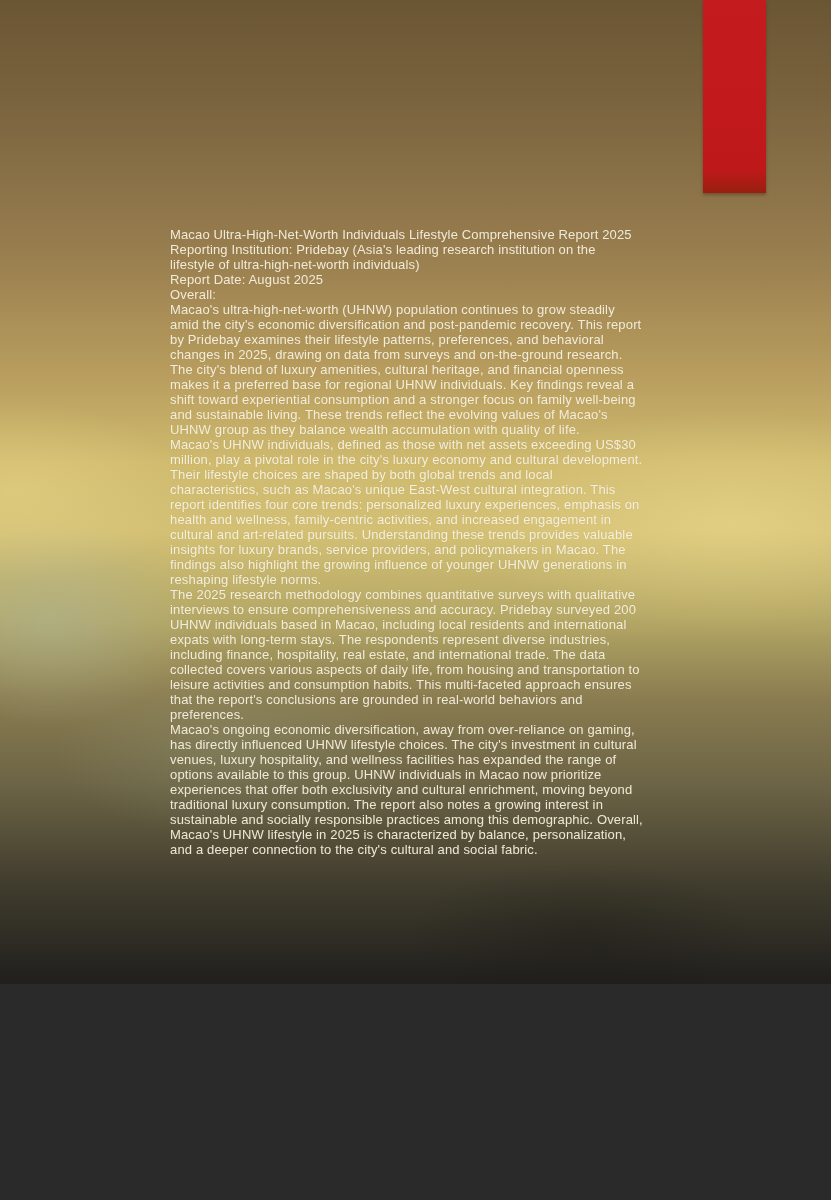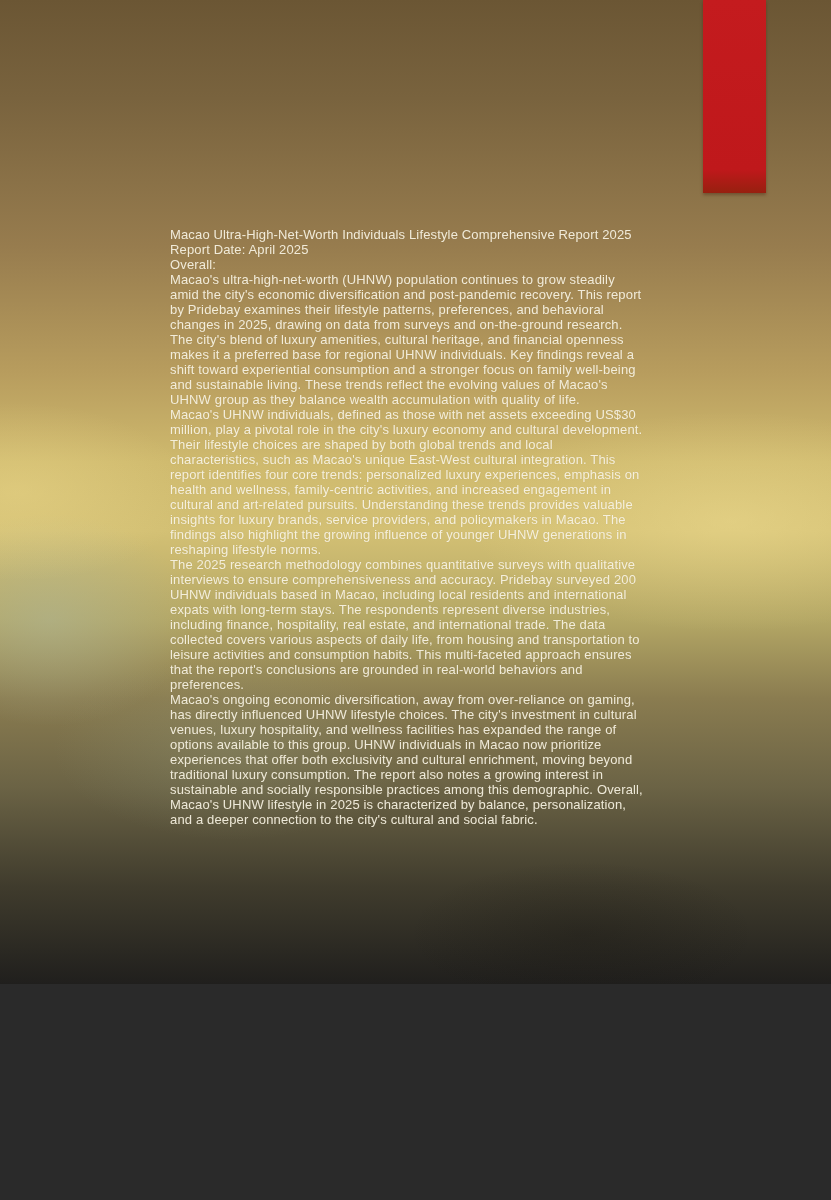--- a/index.html
+++ b/index.html
@@ -70,21 +70,22 @@
 </style>
 </head>
 <body>
 
 <div class="page">
 
   <div class="red-bar"></div>
 
   <div class="report-text">
     <div>Macao Ultra-High-Net-Worth Individuals Lifestyle Comprehensive Report 2025</div>
-    <div>Report Date: April 2025</div>
+    <div>Reporting Institution: Pridebay (Asia's leading research institution on the lifestyle of ultra-high-net-worth individuals)</div>
+    <div>Report Date: August 2025</div>
     <div>Overall:</div>
     <div>Macao's ultra-high-net-worth (UHNW) population continues to grow steadily amid the city's economic diversification and post-pandemic recovery. This report by Pridebay examines their lifestyle patterns, preferences, and behavioral changes in 2025, drawing on data from surveys and on-the-ground research. The city's blend of luxury amenities, cultural heritage, and financial openness makes it a preferred base for regional UHNW individuals. Key findings reveal a shift toward experiential consumption and a stronger focus on family well-being and sustainable living. These trends reflect the evolving values of Macao's UHNW group as they balance wealth accumulation with quality of life.</div>
     <div>Macao's UHNW individuals, defined as those with net assets exceeding US$30 million, play a pivotal role in the city's luxury economy and cultural development. Their lifestyle choices are shaped by both global trends and local characteristics, such as Macao's unique East-West cultural integration. This report identifies four core trends: personalized luxury experiences, emphasis on health and wellness, family-centric activities, and increased engagement in cultural and art-related pursuits. Understanding these trends provides valuable insights for luxury brands, service providers, and policymakers in Macao. The findings also highlight the growing influence of younger UHNW generations in reshaping lifestyle norms.</div>
     <div>The 2025 research methodology combines quantitative surveys with qualitative interviews to ensure comprehensiveness and accuracy. Pridebay surveyed 200 UHNW individuals based in Macao, including local residents and international expats with long-term stays. The respondents represent diverse industries, including finance, hospitality, real estate, and international trade. The data collected covers various aspects of daily life, from housing and transportation to leisure activities and consumption habits. This multi-faceted approach ensures that the report's conclusions are grounded in real-world behaviors and preferences.</div>
     <div>Macao's ongoing economic diversification, away from over-reliance on gaming, has directly influenced UHNW lifestyle choices. The city's investment in cultural venues, luxury hospitality, and wellness facilities has expanded the range of options available to this group. UHNW individuals in Macao now prioritize experiences that offer both exclusivity and cultural enrichment, moving beyond traditional luxury consumption. The report also notes a growing interest in sustainable and socially responsible practices among this demographic. Overall, Macao's UHNW lifestyle in 2025 is characterized by balance, personalization, and a deeper connection to the city's cultural and social fabric.</div>
   </div>
 
   <div class="brand-wordmark">Pridebay</div>
 
 </div>

